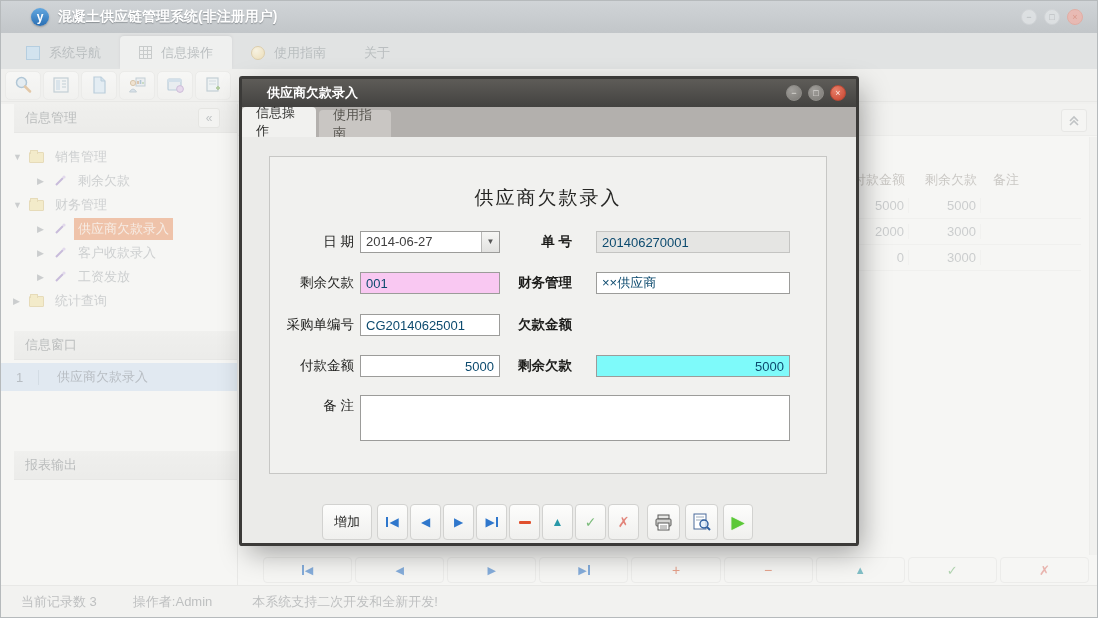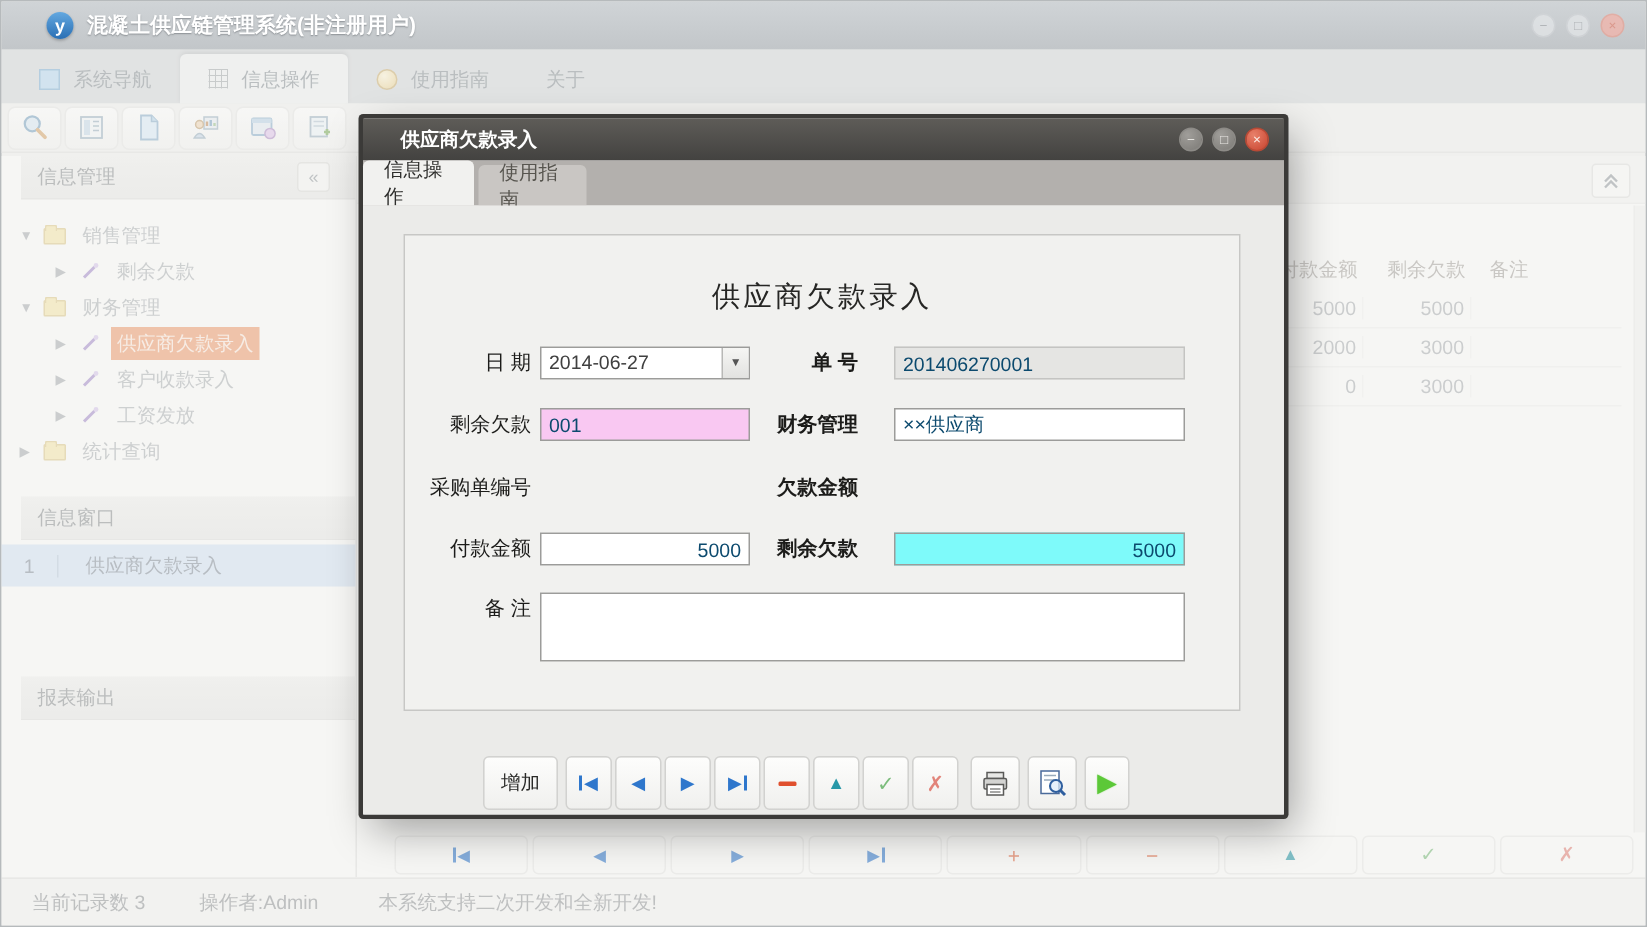--- a/index.html
+++ b/index.html
@@ -413,20 +413,21 @@
         </div>
         <span class="flabel rcol r1">单 号</span>
         <input class="fin in-r ro r1" readonly="" value="201406270001" style="">
 
         <span class="flabel lcol r2">剩余欠款</span>
         <input class="fin in-l pink r2" value="001" style="">
         <span class="flabel rcol r2">财务管理</span>
         <input class="fin in-r r2" value="××供应商" style="">
 
         <span class="flabel lcol r3">采购单编号</span>
+        <input class="fin in-l r3" value="CG20140625001" style="">
         <span class="flabel rcol r3">欠款金额</span>
 
         <span class="flabel lcol r4">付款金额</span>
         <input class="fin in-l num r4" value="5000" style="">
         <span class="flabel rcol r4">剩余欠款</span>
         <input class="fin in-r num cyan r4" value="5000" style="">
 
         <span class="flabel lcol r5">备 注</span>
         <textarea class="remark-area" style=""></textarea>
       </div>

